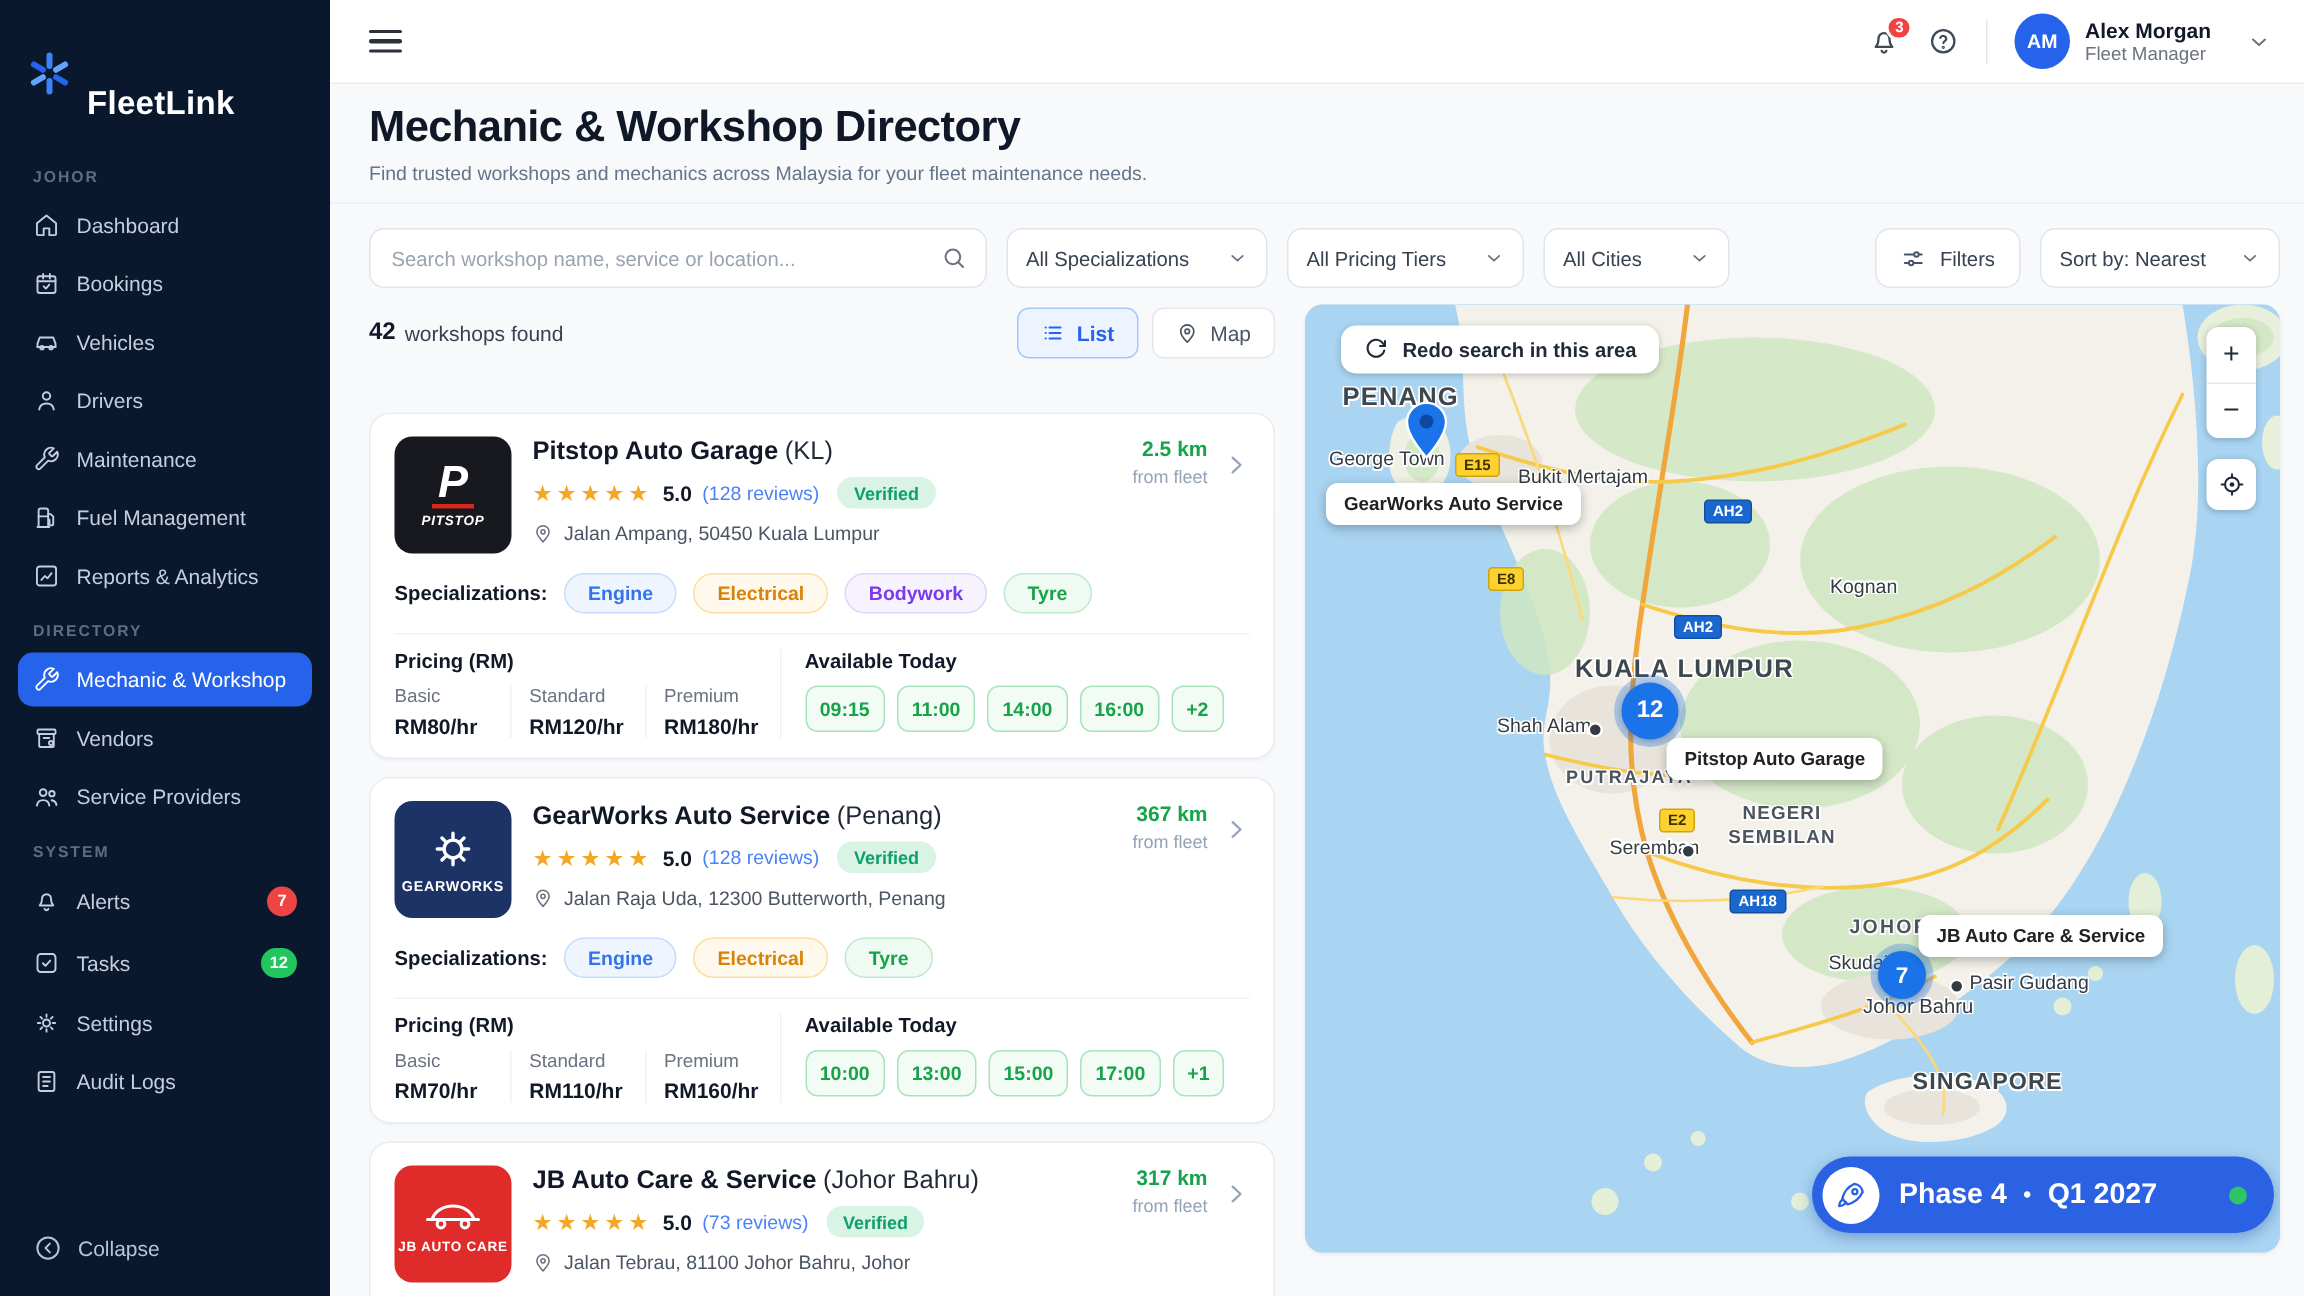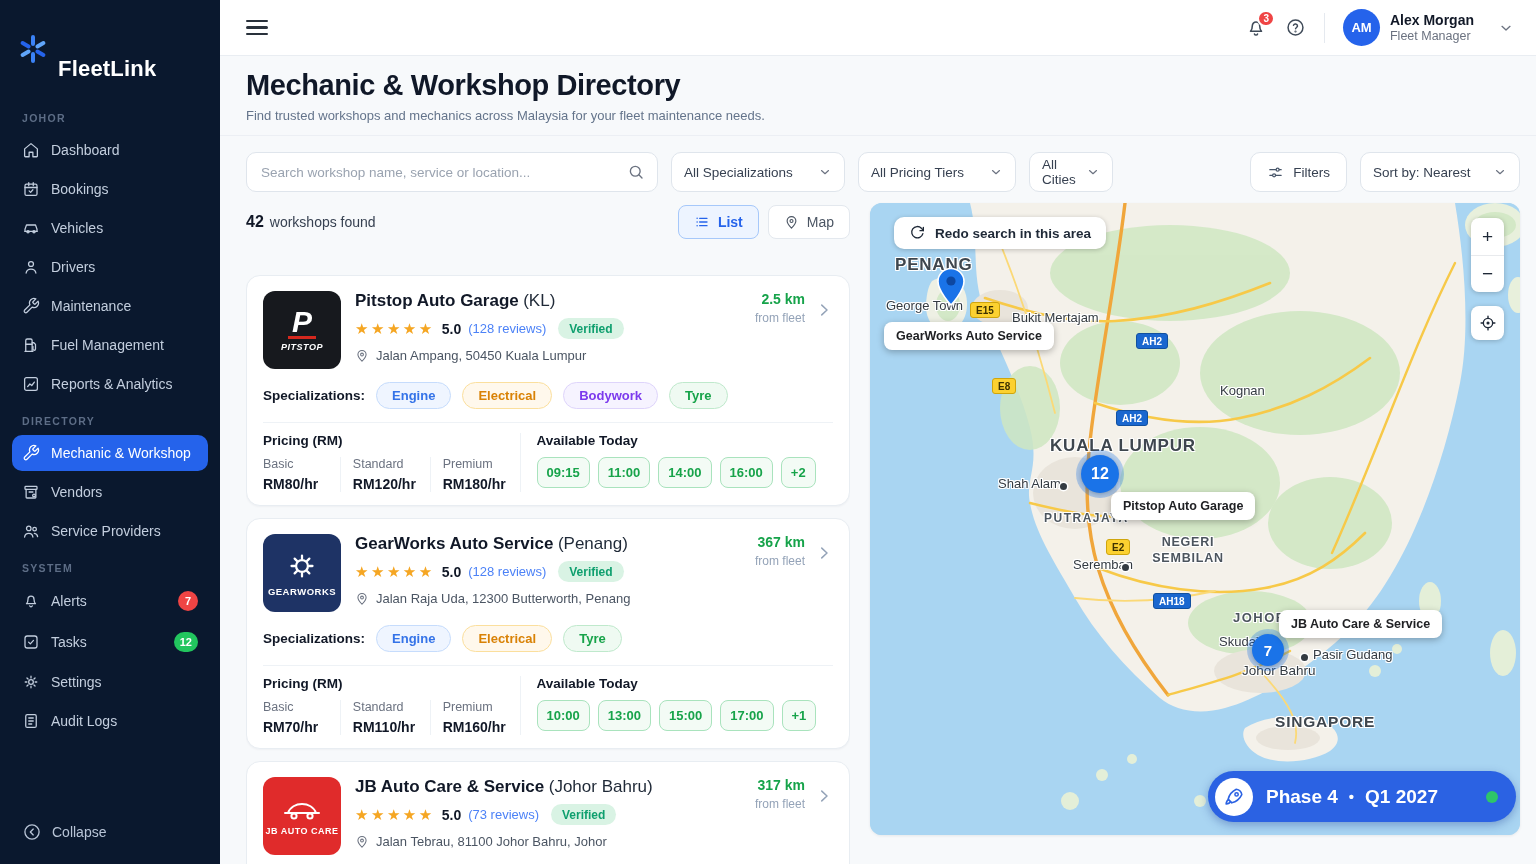--- a/index.html
+++ b/index.html
@@ -438,21 +438,21 @@
           </span>
       </div>
       <div class="sel" style="width:158px">
         <span>All Pricing Tiers</span>
         <span style="display:flex;color:#6b7280">
             <svg width="14" height="14" viewBox="0 0 24 24" fill="none" stroke="currentColor" stroke-width="2" stroke-linecap="round" stroke-linejoin="round">
               <path d="M6 9.5l6 5.5 6-5.5"></path>
             </svg>
           </span>
       </div>
-      <div class="sel" style="width:84px">
+      <div class="sel" style="width:124px">
         <span>All Cities</span>
         <span style="display:flex;color:#6b7280">
             <svg width="14" height="14" viewBox="0 0 24 24" fill="none" stroke="currentColor" stroke-width="2" stroke-linecap="round" stroke-linejoin="round">
               <path d="M6 9.5l6 5.5 6-5.5"></path>
             </svg>
           </span>
       </div>
       <div class="toolbar-spacer"></div>
       <div class="btn-filters">
         <span style="display:flex;color:#475569">

